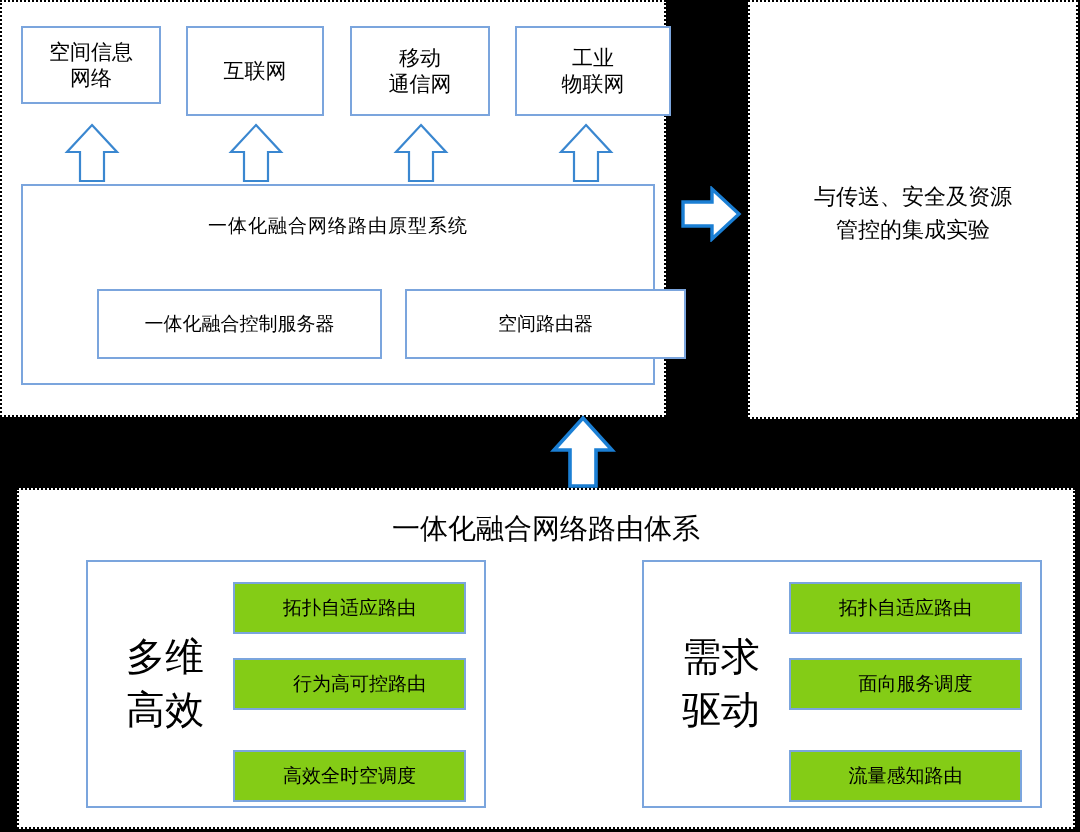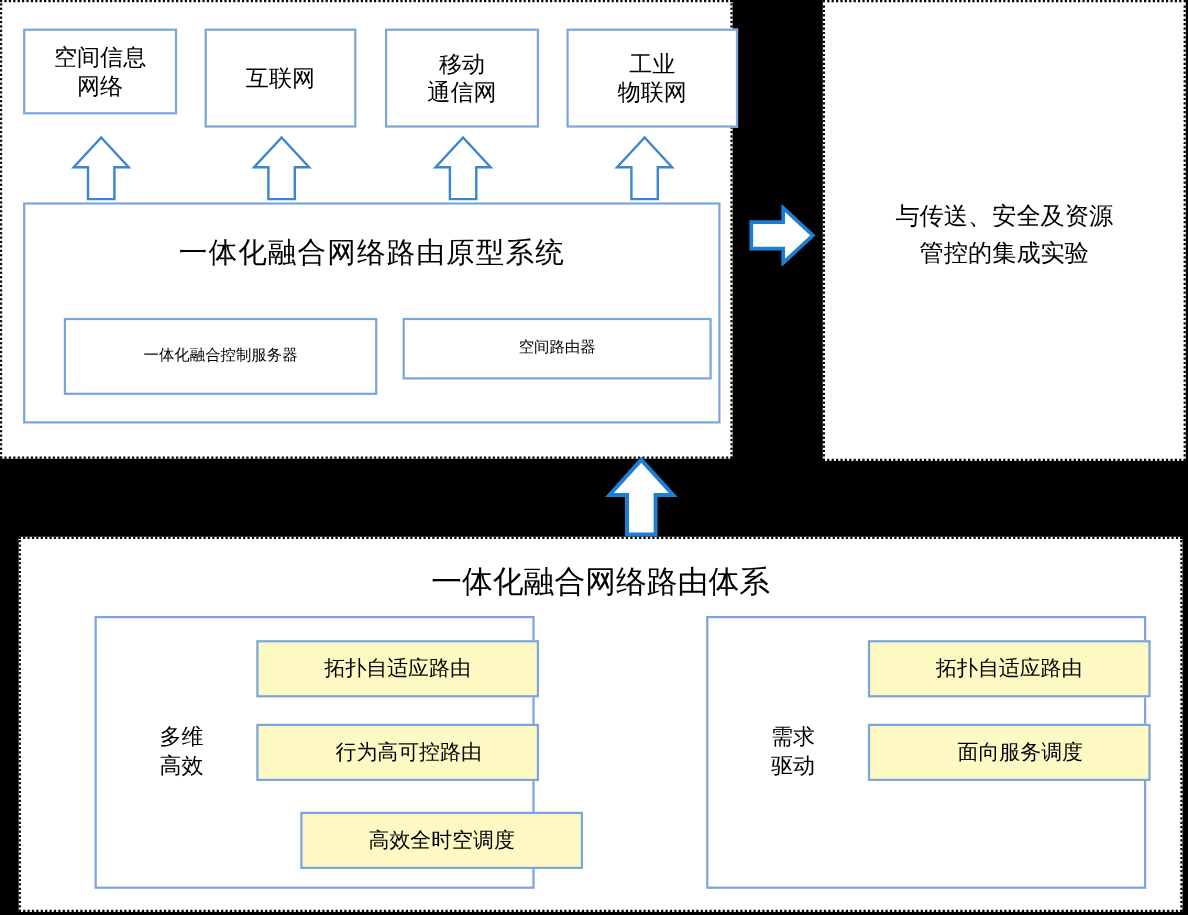--- a/index.html
+++ b/index.html
@@ -49,26 +49,26 @@
 
   
   #proto-sys {
     left: 19px; top: 182px; width: 634px; height: 201px;
     display: block;
   }
   #proto-sys-title {
     position: absolute;
     left: 0; right: 0; top: 28px;
     text-align: center;
-    font-size: 26px;
+    font-size: 19px;
     letter-spacing: 1px;
   }
-  .subbox { font-size: 14px; }
+  .subbox { font-size: 19px; margin-left: 39px; }
   #sub-0 { left: 56px;  top: 287px; width: 285px; height: 70px; }
-  #sub-1 { left: 364px; top: 287px; width: 281px; height: 56px; }
+  #sub-1 { left: 364px; top: 287px; width: 281px; height: 70px; }
 
   
   .arrow-up, .arrow-right {
     position: absolute;
   }
   .arrow-up svg, .arrow-right svg { display: block; }
 
   #arr-up-0 { left: 62px;  top: 120px; }
   #arr-up-1 { left: 226px; top: 120px; }
   #arr-up-2 { left: 391px; top: 120px; }
@@ -103,39 +103,39 @@
   #group-0 { left: 67px;  top: 70px; width: 400px; height: 248px; }
   #group-1 { left: 623px; top: 70px; width: 400px; height: 248px; }
 
   .group-label {
     position: absolute;
     left: 18px;
     top: 50%;
     transform: translateY(-50%);
     width: 118px;
     text-align: center;
-    font-size: 20px;
+    font-size: 39px;
     line-height: 1.35;
   }
   .item {
     position: absolute;
-    background: #fef9c3;
+    background: #84cc16;
     border: 2px solid #7BA5DD;
     box-sizing: border-box;
     display: flex;
     align-items: center;
     justify-content: center;
     font-size: 19px;
     left: 145px;
-    width: 257px;
+    width: 233px;
     height: 52px;
   }
   .item.r0 { top: 20px; }
   .item.r1 { top: 96px; padding-left: 20px; }
-  .item.r2 { top: 176px; margin-left: 40px; }
+  .item.r2 { top: 188px; }
 </style>
 </head>
 <body>
 
 <div class="panel" id="panel-proto">
 
   <div class="bluebox netbox" id="net-0">
     <span>空间信息<br>网络</span>
   </div>
   <div class="bluebox netbox" id="net-2">
@@ -204,14 +204,15 @@
     <div class="group-label">多维<br>高效</div>
     <div class="item r0">拓扑自适应路由</div>
     <div class="item r1">行为高可控路由</div>
     <div class="item r2">高效全时空调度</div>
   </div>
 
   <div class="group" id="group-1">
     <div class="group-label">需求<br>驱动</div>
     <div class="item r0">拓扑自适应路由</div>
     <div class="item r1">面向服务调度</div>
+    <div class="item r2">流量感知路由</div>
   </div>
 </div>
 
 </body></html>

